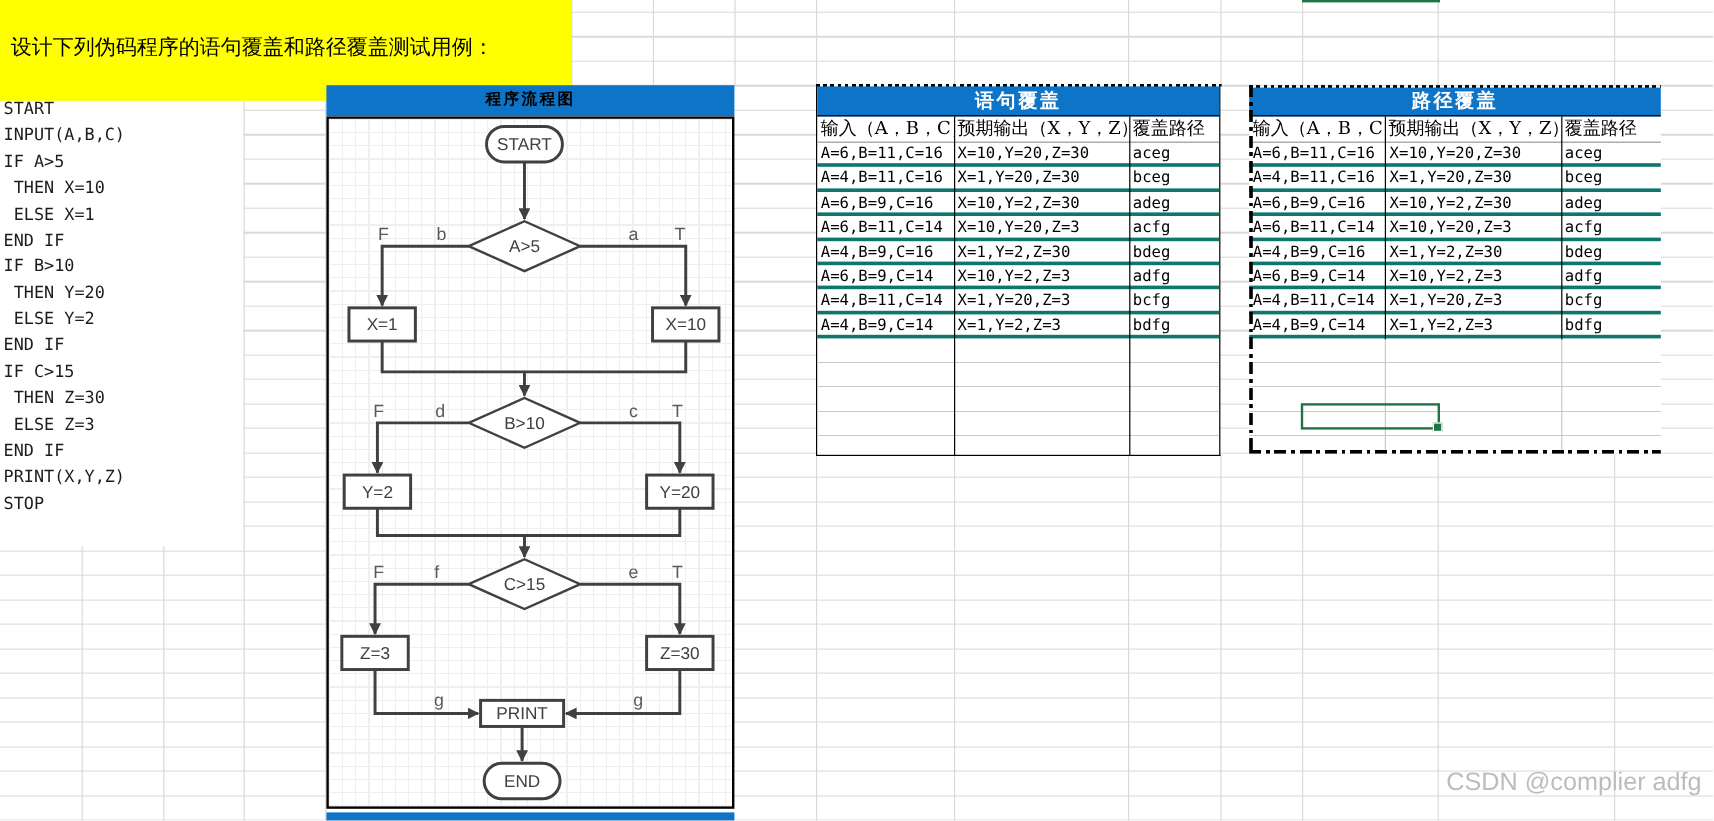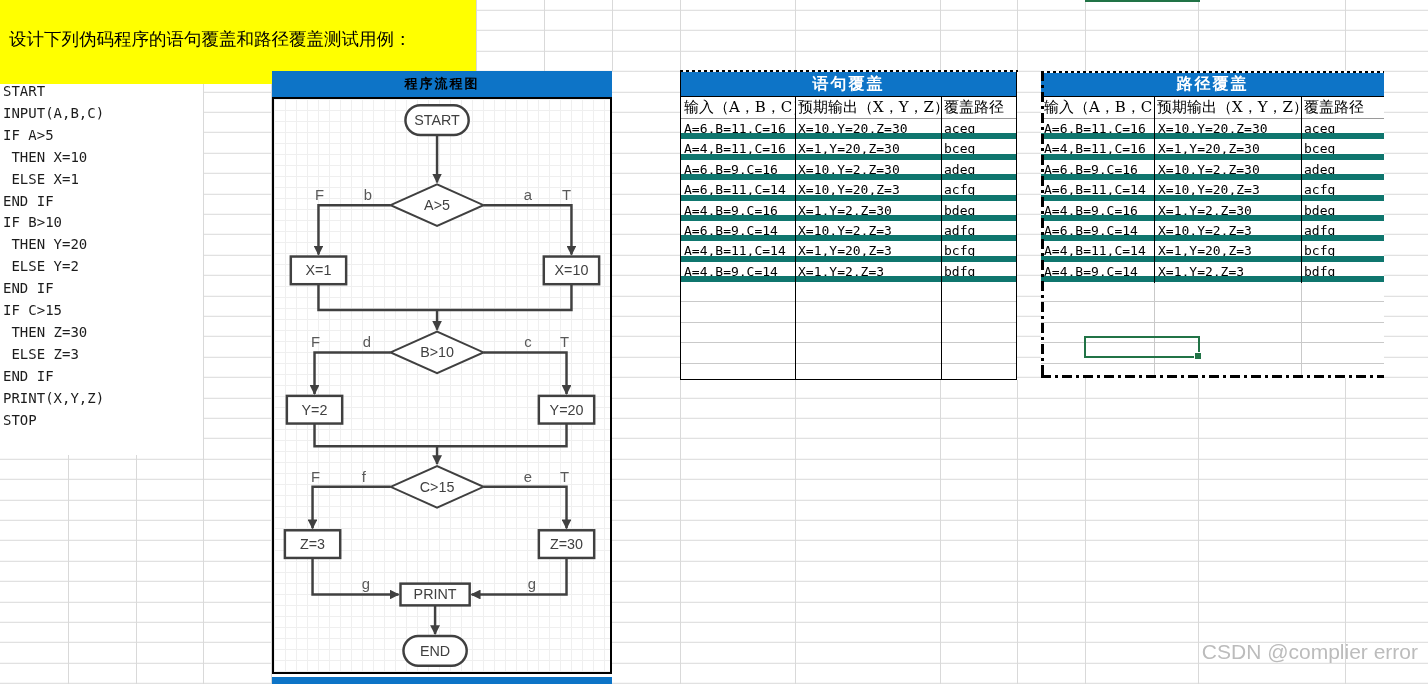--- a/index.html
+++ b/index.html
@@ -32,21 +32,21 @@
   .dia{fill:#fff;stroke:#404040;stroke-width:2;}
   .edge{fill:none;stroke:#404040;stroke-width:2.5;}
   text.ntxt{font-family:"Liberation Sans",sans-serif;font-size:14.5px;fill:#404040;text-anchor:middle;}
   text.elbl{font-family:"Liberation Sans",sans-serif;font-size:15px;fill:#595959;text-anchor:middle;}
   
   .xtable{position:absolute;background:#fff;box-sizing:border-box;}
   .xtable.solid{border:1px solid #000;border-top:none;}
   .bluehead{height:25px;background:#0d74c7;border-bottom:1px solid #000;color:#fff;font-weight:bold;
     font-size:16px;line-height:25px;text-align:center;letter-spacing:2px;font-family:"DejaVu Serif",serif;}
   .tbody{position:relative;}
-  .trow{display:flex;height:20.4px;box-sizing:border-box;border-bottom:6px solid #0f766e;}
+  .trow{display:flex;height:20.4px;box-sizing:border-box;border-bottom:3px solid #0f766e;}
   .throw{display:flex;height:22px;box-sizing:border-box;border-bottom:1px solid #9a9a9a;}
   .cell{overflow:hidden;white-space:nowrap;padding-left:3px;box-sizing:border-box;
     font:13px/19px "DejaVu Sans Mono",monospace;color:#000;}
   .hcell{font-family:"DejaVu Serif",serif;font-size:15px;line-height:21px;}
   .c1{width:114px;}.c2{width:146px;}.c3{flex:1;}
   .emptyrows{background-image:repeating-linear-gradient(to bottom,transparent 0 19.4px,#c9c9c9 19.4px 20.4px);}
   .colsep{position:absolute;width:1px;}
   .dashfine{position:absolute;height:2px;
     background:repeating-linear-gradient(90deg,#000 0 3px,#fff 3px 6px);}
   .dashdot-h{position:absolute;height:3px;
@@ -302,15 +302,15 @@
     <div class="dashfine" style="left:0;top:0;width:343px;"></div>
     <div class="dashdot-v" style="left:0;top:0;height:307px;"></div>
     <div class="dashdot-h" style="left:0;top:304px;width:343px;"></div>
   </div>
 
   <div class="green-topline"></div>
   <div class="active-cell">
     <div class="fill-handle"></div>
   </div>
 
-  <div class="watermark">CSDN @complier error</div>
+  <div class="watermark">CSDN @complier adfg</div>
 
 </div>
 
 </body></html>

